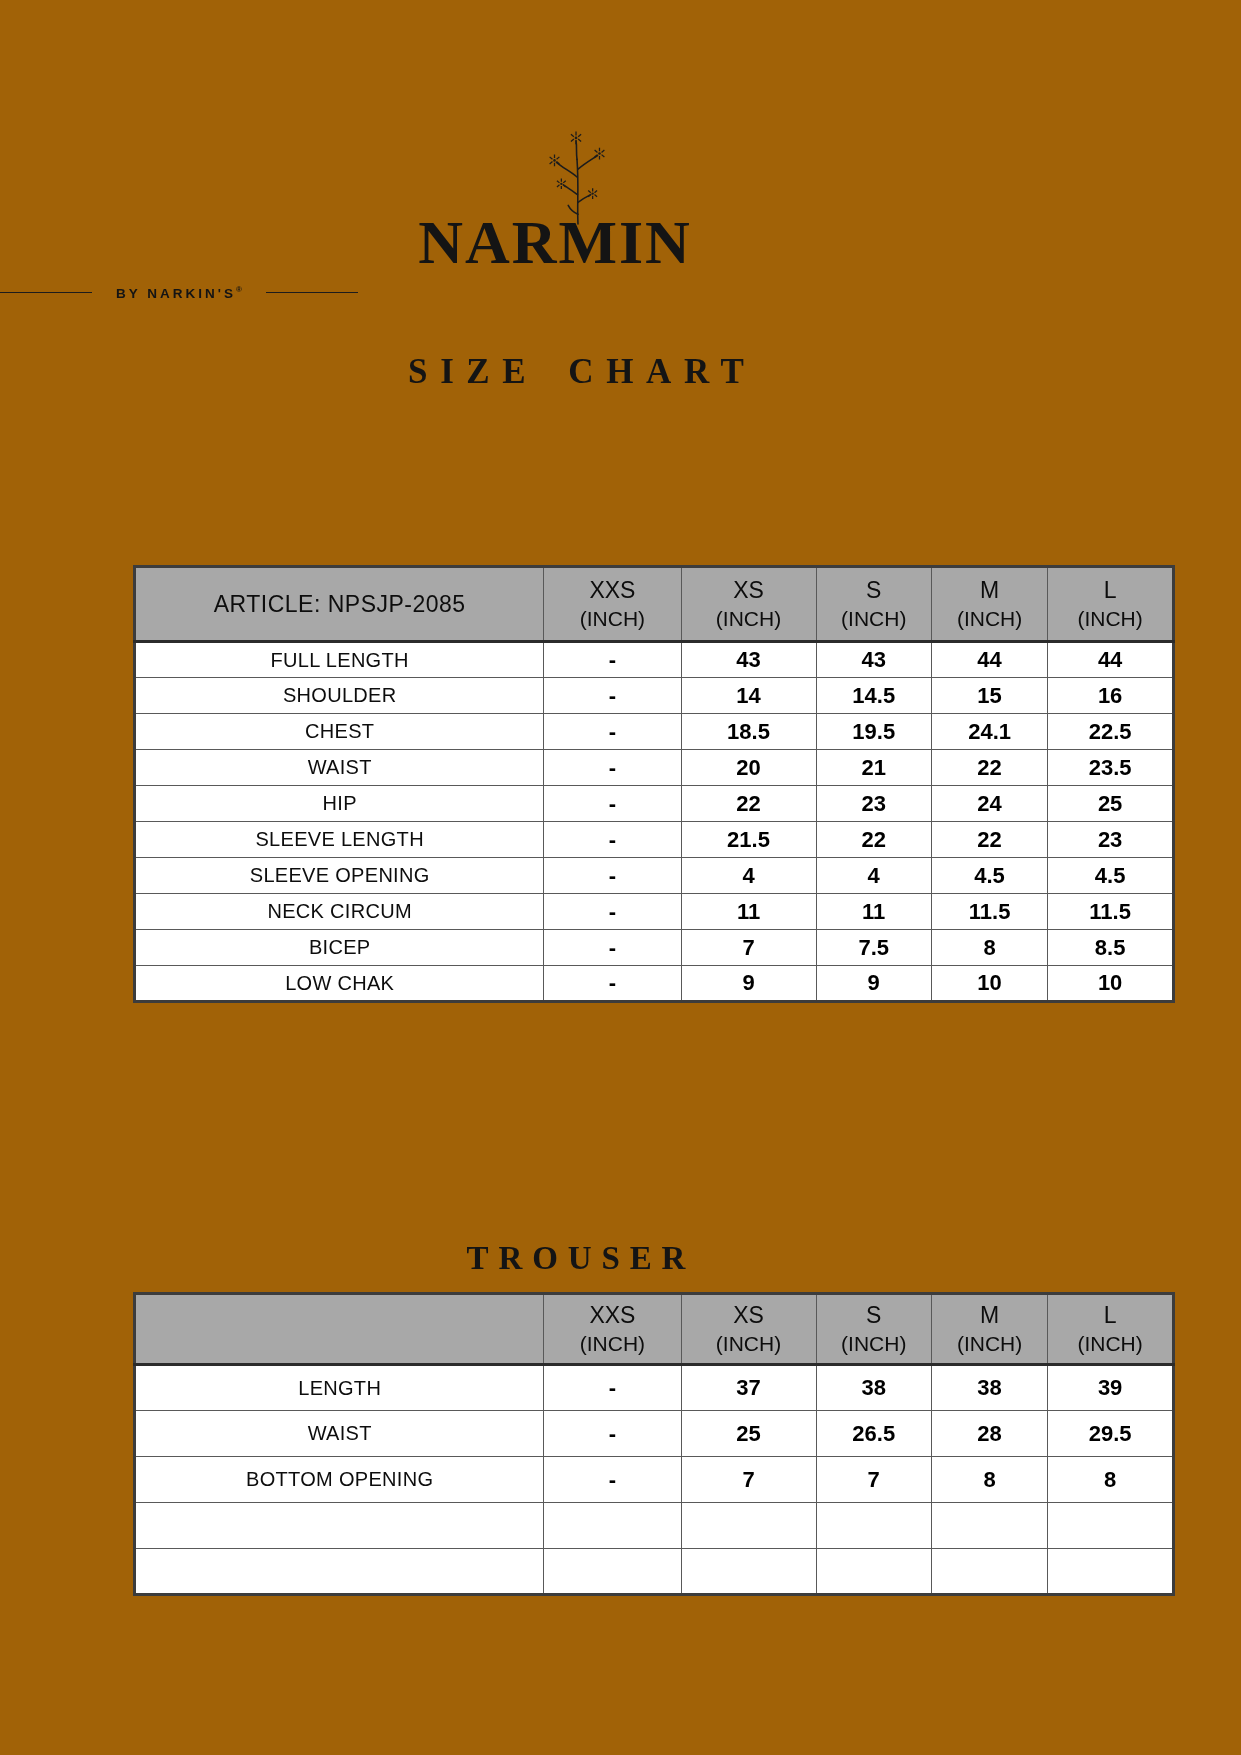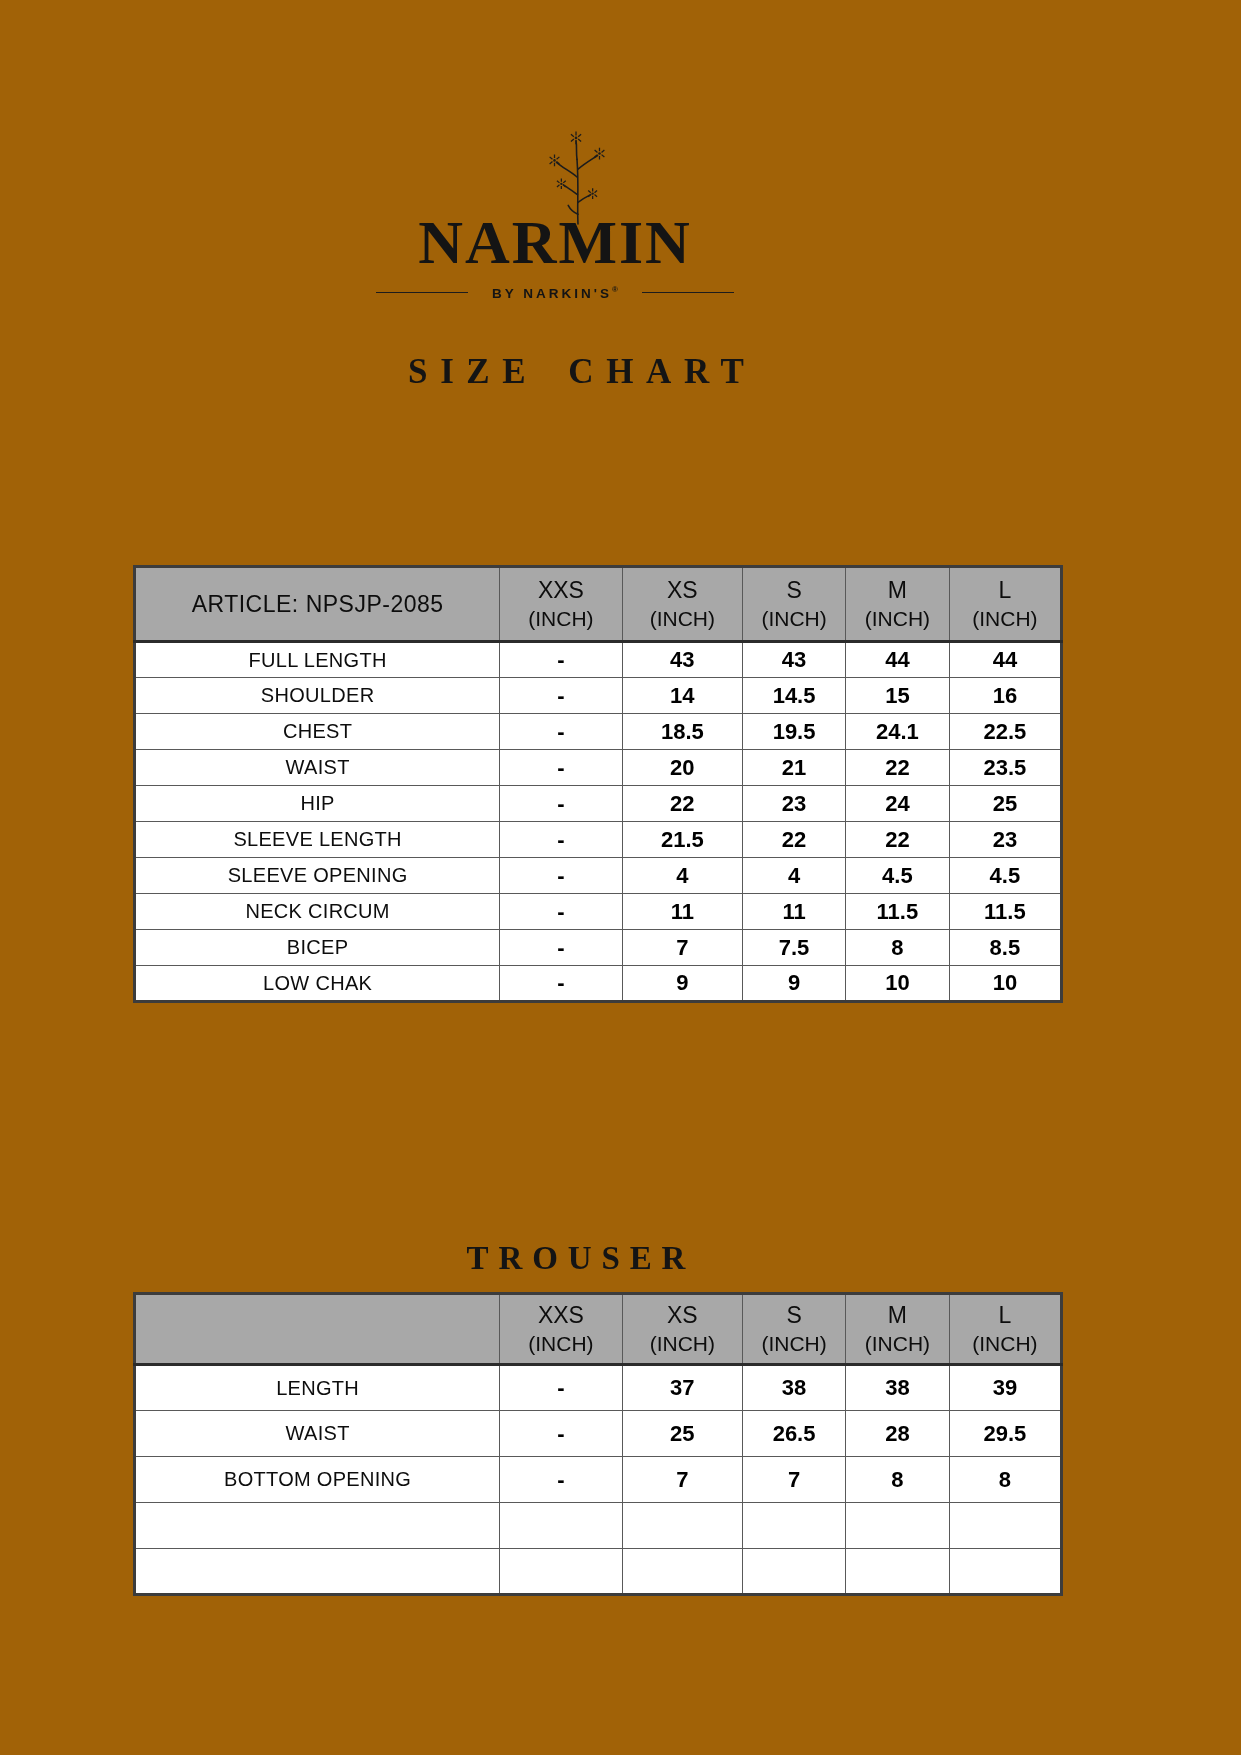--- a/index.html
+++ b/index.html
@@ -4,34 +4,34 @@
 <style>
   html,body{margin:0;padding:0;background:#ffffff;}
   #page{position:relative;width:1241px;height:1755px;background:#a16207;overflow:hidden;
         font-family:"Liberation Sans",sans-serif;color:#111;}
 
   
   .logo-block{position:absolute;top:128px;left:0;width:1110px;text-align:center;}
   .flower{display:block;margin:0 auto -16px auto;position:relative;left:22px;}
   .brand{font-family:"Liberation Serif",serif;font-weight:600;font-size:62px;
          letter-spacing:2px;color:#141414;line-height:1.05;margin:0;}
-  .byline{display:flex;align-items:center;justify-content:center;margin-top:10px;gap:24px;}
+  .byline{display:flex;align-items:center;margin-top:10px;gap:24px;}
   .byline .rule{display:inline-block;width:92px;height:0;border-top:1.6px solid #1c1c1c;}
   .byline .byline-text{font-family:"Liberation Sans",sans-serif;font-weight:700;
          font-size:13.5px;letter-spacing:3px;color:#141414;white-space:nowrap;}
   .byline sup{font-size:8px;letter-spacing:0;}
 
   
   .doc-title{position:absolute;left:0;width:1110px;text-align:center;
          font-family:"Liberation Serif",serif;font-weight:700;color:#141414;padding-left:21px;}
   #size-chart-title{top:352px;font-size:35px;letter-spacing:0.36em;text-indent:0.36em;word-spacing:0.25em;}
   #trouser-title{top:1240px;font-size:33px;letter-spacing:0.30em;text-indent:0.30em;}
 
   
-  .chart-table{position:absolute;left:133px;width:930px;border-collapse:collapse;
+  .chart-table{position:absolute;left:133px;width:1042px;border-collapse:collapse;
          table-layout:fixed;background:#fff;}
   #size-table{top:565px;}
   #trouser-table{top:1292px;}
   .chart-table{border:3px solid #3c3c3c;}
   .chart-table th,.chart-table td{border:1.5px solid #595959;padding:0 4px;
          text-align:center;vertical-align:middle;overflow:hidden;box-sizing:border-box;}
   .chart-table thead th{background:#a8a8a8;border-bottom:3px solid #2b2b2b;
          font-weight:400;color:#0d0d0d;}
   #size-table thead th{height:75px;}
   #trouser-table thead th{height:71px;}

